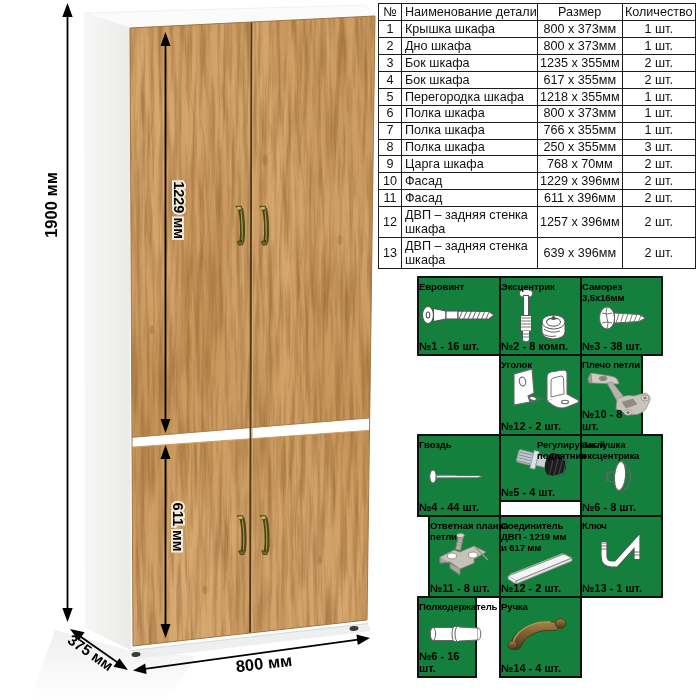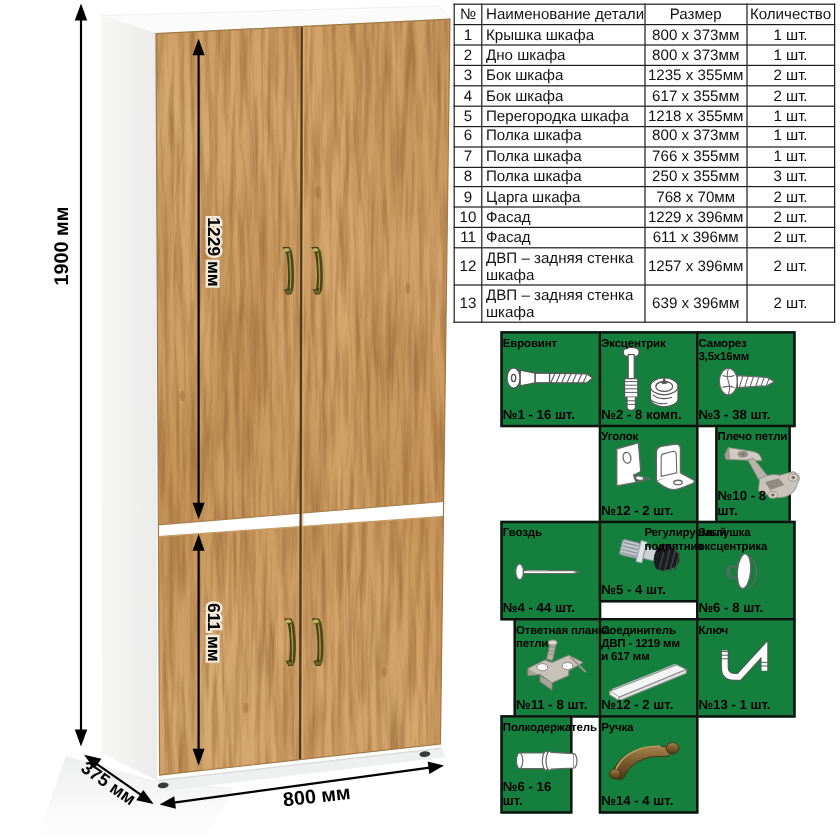--- a/index.html
+++ b/index.html
@@ -326,21 +326,21 @@
     </g>
     <g stroke="#666" stroke-width="1.1" fill="#fff">
       <path d="M46,25 q0,-4 4,-5 L62,18 q4,0 4,4 L66,44 L46,49 Z"></path>
       <path d="M50,29 q0,-2.5 2.5,-3 L60,24 q2.5,0 2.5,2.5 L63,42 L50,45 Z" stroke-width="0.9"></path>
       <path d="M66,42 L77,48 q2,1.5 -1,3 l-10,4 q-8,3 -16,-3 l-4,-3"></path>
       <ellipse cx="64" cy="50" rx="3.5" ry="1.8"></ellipse>
     </g>
   </svg>
   <div class="l">№12 - 2 шт.</div>
 </div>
-<div class="hcell" style="left:596px;top:354px;width:63px;height:82px;">
+<div class="hcell" style="left:580px;top:354px;width:63px;height:82px;">
   <div class="t">Плечо петли</div>
   <svg width="79" height="82" viewBox="0 0 79 82">
     <g stroke="#8d897f" stroke-width="0.7">
       <path d="M6,27 L9,21 L28,24 q7,1 8,5 L37,32 L10,31 Z" fill="#cfcbc2"></path>
       <path d="M6,27 L7,31 L10,31 L9,21 Z" fill="#a49f96"></path>
       <ellipse cx="21" cy="26.5" rx="4" ry="2.4" fill="#938f85"></ellipse>
       <ellipse cx="21" cy="26.5" rx="1.4" ry="0.9" fill="#6b675e"></ellipse>
       <path d="M30,30 L42,45 L35,49 L25,31 Z" fill="#b7b3aa"></path>
       <path d="M35,47 q9,-5 17,-3 L63,41 q6,2 5,7 L64,57 q-7,8 -19,5 L34,57 Z" fill="#c8c4bb"></path>
       <path d="M40,50 l11,-3 l4,5 l-11,4 Z" fill="#908c83"></path>

